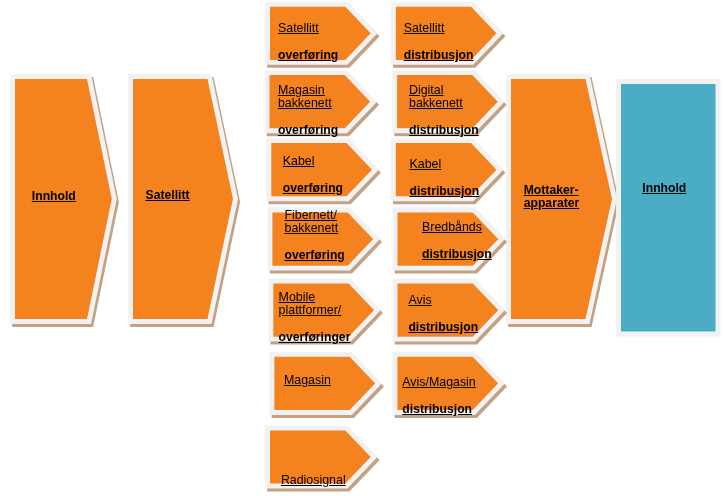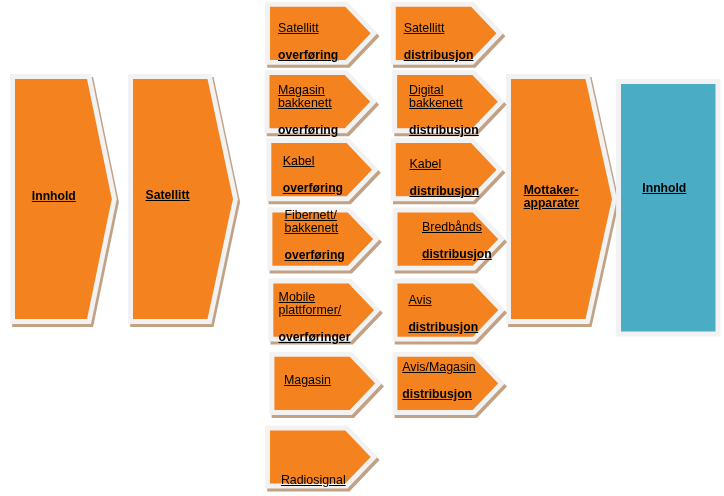--- a/index.html
+++ b/index.html
@@ -133,19 +133,19 @@
   <div class="node-label" style="left:422px;top:221.2px">
     <span class="ln">Bredbånds</span>
 
     <span class="ln strong">distribusjon</span>
   </div>
   <div class="node-label" style="left:408.4px;top:294px">
     <span class="ln">Avis</span>
 
     <span class="ln strong">distribusjon</span>
   </div>
-  <div class="node-label" style="left:402.3px;top:361px">
+  <div class="node-label" style="left:402.3px;top:376px">
     <span class="ln">Avis/Magasin</span>
 
     <span class="ln strong">distribusjon</span>
   </div>
 
 </div>
 
 </body></html>

